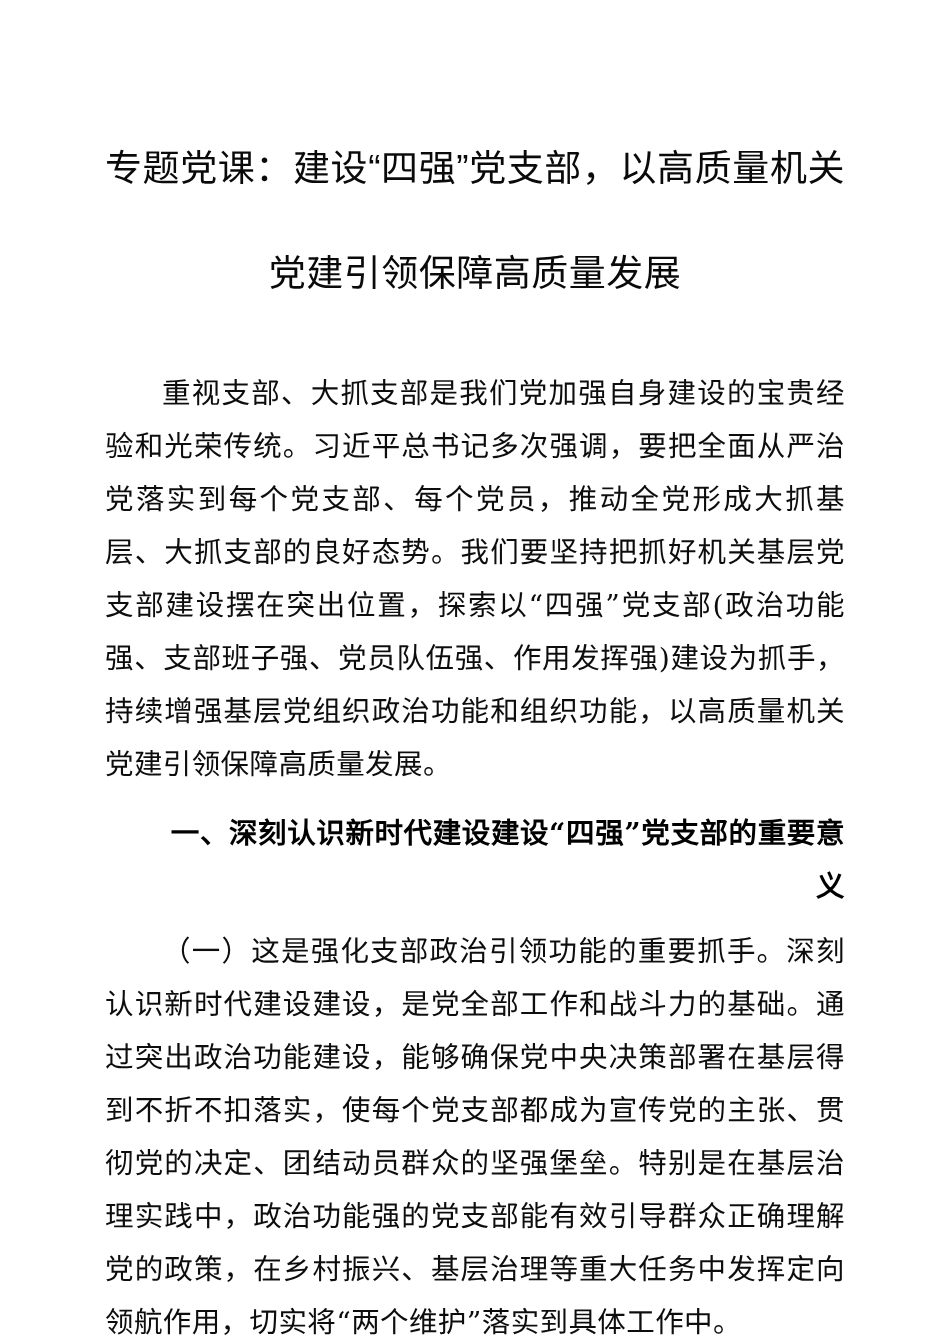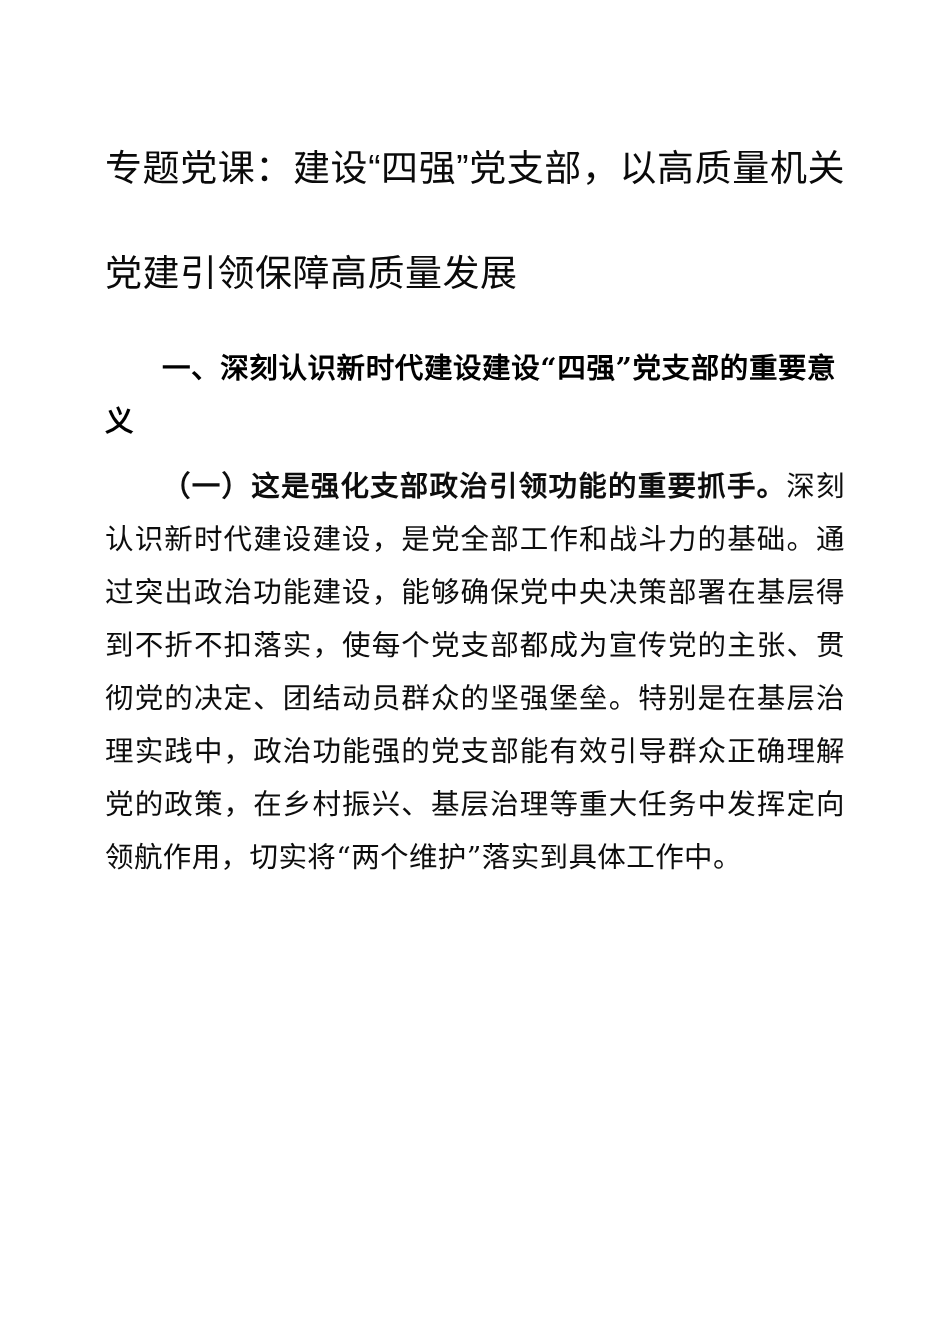--- a/index.html
+++ b/index.html
@@ -50,21 +50,21 @@
     white-space: nowrap;
   }
 
   .title-line-1 {
     text-align: justify;
     text-align-last: justify;
     white-space: normal;
   }
 
   .title-line-2 {
-    text-align: left;
+    text-align: center;
   }
 
   
   .para {
     font-family: "DejaVu Serif", "Liberation Serif", serif;
     font-size: 28.5px;
     line-height: 53px;
     text-align: justify;
     text-justify: inter-character;
     text-align-last: left;
@@ -85,49 +85,50 @@
   .section-heading {
     font-family: "DejaVu Serif", "Liberation Serif", serif;
     font-size: 28.5px;
     line-height: 53px;
     font-weight: 700;
     letter-spacing: 0.6px;
     text-indent: 2em;
     margin: 0;
     margin-top: 16px;
     color: #000000;
-    text-align: left;
+    text-align: right;
   }
 
   .para.after-heading {
     margin-top: 12px;
   }
 
   .lead {
-    font-weight: 700;
+    font-weight: 400;
     letter-spacing: 0.4px;
     margin-top: 7px;
   }
 
   
   .para.clipped {
     margin-top: 15px;
   }
 </style>
 </head>
 <body>
 
 <div class="page">
   <div class="content">
 
     <h1 class="doc-title">
       <span class="title-line title-line-1">专题党课：建设“四强”党支部，以高质量机关</span>
       <span class="title-line title-line-2">党建引领保障高质量发展</span>
     </h1>
 
+    <p class="para first-body">重视支部、大抓支部是我们党加强自身建设的宝贵经验和光荣传统。习近平总书记多次强调，要把全面从严治党落实到每个党支部、每个党员，推动全党形成大抓基层、大抓支部的良好态势。我们要坚持把抓好机关基层党支部建设摆在突出位置，探索以“四强”党支部(政治功能强、支部班子强、党员队伍强、作用发挥强)建设为抓手，持续增强基层党组织政治功能和组织功能，以高质量机关党建引领保障高质量发展。</p>
 
     <p class="section-heading">一、深刻认识新时代建设建设“四强”党支部的重要意义</p>
 
     <p class="para after-heading"><span class="lead">（一）这是强化支部政治引领功能的重要抓手。</span><span>深刻认识新时代建设建设，是党全部工作和战斗力的基础。通过突出政治功能建设，能够确保党中央决策部署在基层得到不折不扣落实，使每个党支部都成为宣传党的主张、贯彻党的决定、团结动员群众的坚强堡垒。特别是在基层治理实践中，政治功能强的党支部能有效引导群众正确理解党的政策，在乡村振兴、基层治理等重大任务中发挥定向领航作用，切实将“两个维护”落实到具体工作中。</span></p>
 
     <p class="para clipped"></p>
 
   </div>
 </div>
 

